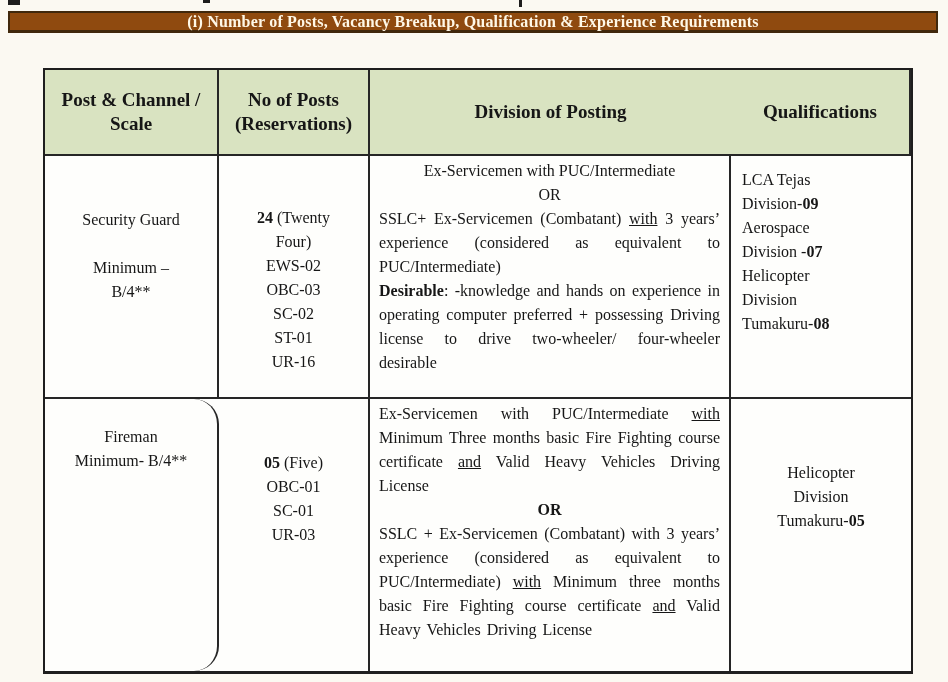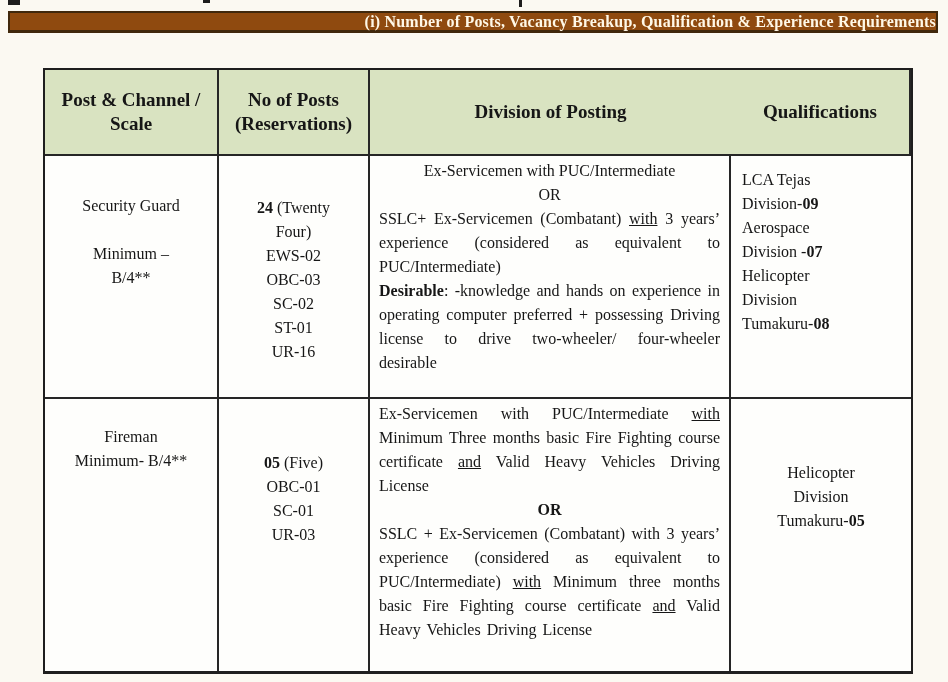--- a/index.html
+++ b/index.html
@@ -17,21 +17,21 @@
   
   .frag{position:absolute;background:#1d1d1d;}
   .frag-1{left:8px;top:0;width:12px;height:5px;}
   .frag-2{left:203px;top:0;width:7px;height:3px;}
   .frag-3{left:519px;top:0;width:3px;height:7px;}
 
   .banner{
     position:absolute;left:8px;top:11px;width:926px;height:17px;
     background:var(--banner-bg);
     border:2px solid #40280C;border-bottom-width:3px;
-    display:flex;align-items:center;justify-content:flex-end;
+    display:flex;align-items:center;justify-content:center;
   }
   .banner-title{
     font-weight:bold;font-size:16px;color:var(--banner-text);
     letter-spacing:.2px;white-space:nowrap;
   }
 
   .table{
     position:absolute;left:43px;top:68px;
     display:grid;
     grid-template-columns:174px 151px 361px 180px;
@@ -55,25 +55,25 @@
   }
   .body-cell{font-size:16px;line-height:24px;padding:3px 9px 4px 9px;}
   .line{min-height:24px;}
   .align-center{text-align:center;}
   .align-left{text-align:left;}
   .align-justify{text-align:justify;word-spacing:2px;}
   .b{font-weight:bold;}
   .u{text-decoration:underline;}
 
   
-  .r1-post{padding-top:38px;}
-  .r1-posts{padding-top:40px;}
+  .r1-post{padding-top:52px;}
+  .r1-posts{padding-top:50px;}
   .r1-qual{padding-top:3px;}
   .r1-div{padding-top:12px;padding-left:11px;}
-  .r2-post{padding-top:26px;}
+  .r2-post{padding-top:26px;border-radius:25px;}
   .r2-posts{padding-top:52px;font-family:Liberation Serif, serif;}
   .r2-qual{padding-top:3px;}
   .r2-div{padding-top:62px;}
 </style>
 </head>
 <body>
 
 <div class="frag frag-1"></div>
 <div class="frag frag-2"></div>
 <div class="frag frag-3"></div>

